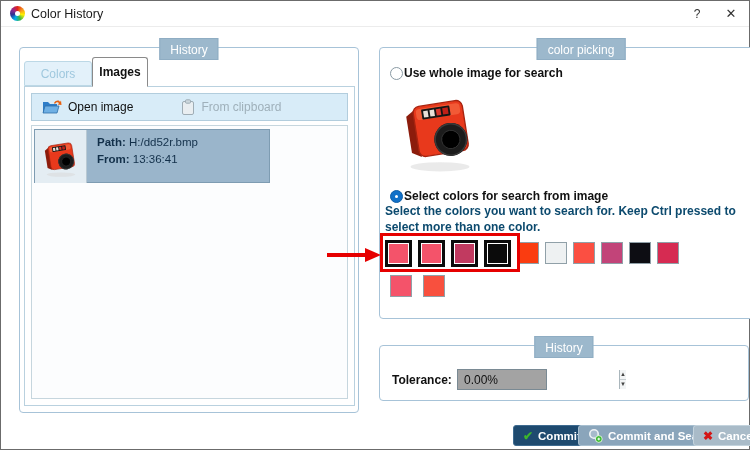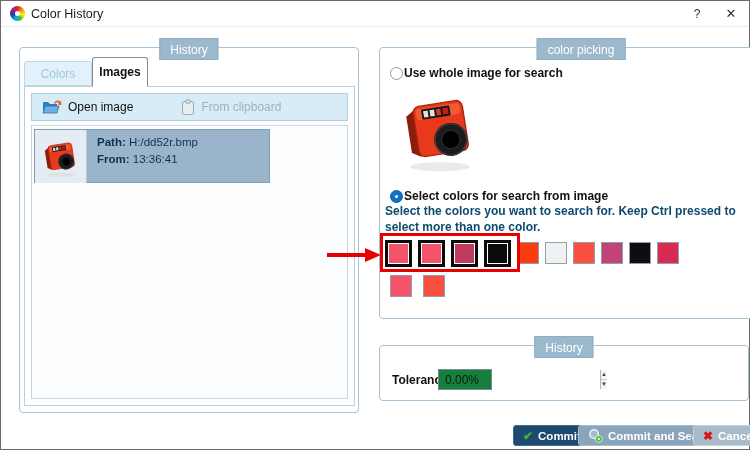--- a/index.html
+++ b/index.html
@@ -58,21 +58,21 @@
   #swatch-row-1 { left:384px; top:237px; gap:6px; height:30px; }
   #swatch-row-2 { left:389px; top:273px; gap:11px; height:24px; }
   .swatch { width:22px; height:22px; border:1px solid #90a0a8; }
   .swatch.sel { width:27px; height:27px; border:3px solid #0b0b0b; background:#fff; padding:1px; }
   .swatch.sel .swin { width:19px; height:19px; }
   .annotation-rect { position:absolute; left:379px; top:232px; width:140px; height:39px; border:3px solid #e60000; z-index:3; pointer-events:none; }
   .annotation-arrow { position:absolute; left:326px; top:245px; z-index:4; }
 
   
   .tol-label { position:absolute; left:12px; top:27px; font-size:12px; font-weight:600; color:#111; }
-  .spinner { position:absolute; left:58px; top:23px; width:54px; height:21px; border:1px solid #7a8a94; background:#15803d; display:flex; }
+  .spinner { position:absolute; left:77px; top:23px; width:90px; height:21px; border:1px solid #7a8a94; background:#a3a3a3; display:flex; }
   .spin-value { flex:1; border:0; outline:0; font-family:"Liberation Sans",sans-serif; font-size:12px; padding-left:6px; color:#111; background:transparent; }
   .spin-btns { width:16px; border-left:1px solid #aab6bc; display:flex; flex-direction:column; }
   .spin-btn { flex:1; font-size:6px; line-height:8px; text-align:center; color:#444; background:#f2f4f5; }
   .spin-btn:first-child { border-bottom:1px solid #c6cdd1; }
 
   
   .footer-btn { position:absolute; top:424px; height:21px; border-radius:3px; display:flex; align-items:center; gap:5px; padding:0 9px; color:#fff; font-size:11.5px; font-weight:600; }
   #btn-commit { left:512px; background:#1e4a6f; border:1px solid #3e6b90; }
   #btn-commit-search { left:577px; background:#8aa5bb; border:1px solid #a7bfd0; }
   #btn-cancel { left:692px; background:#a9bbc8; border:1px solid #c3d3dd; }

